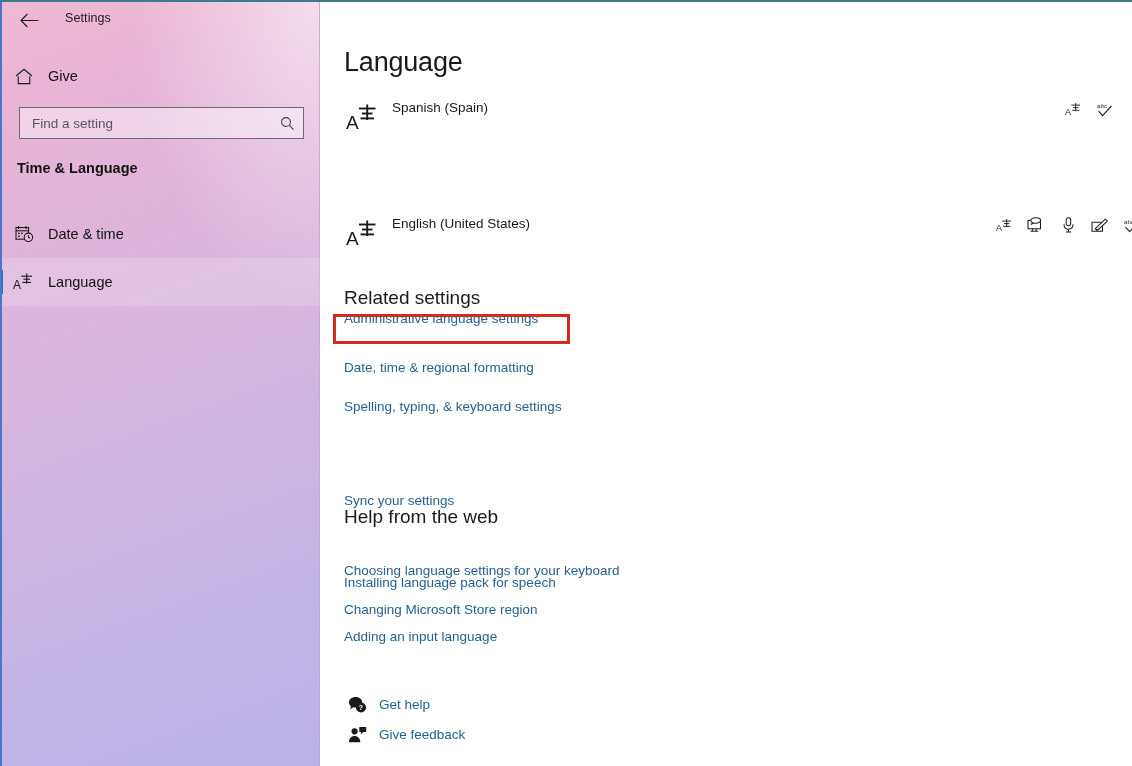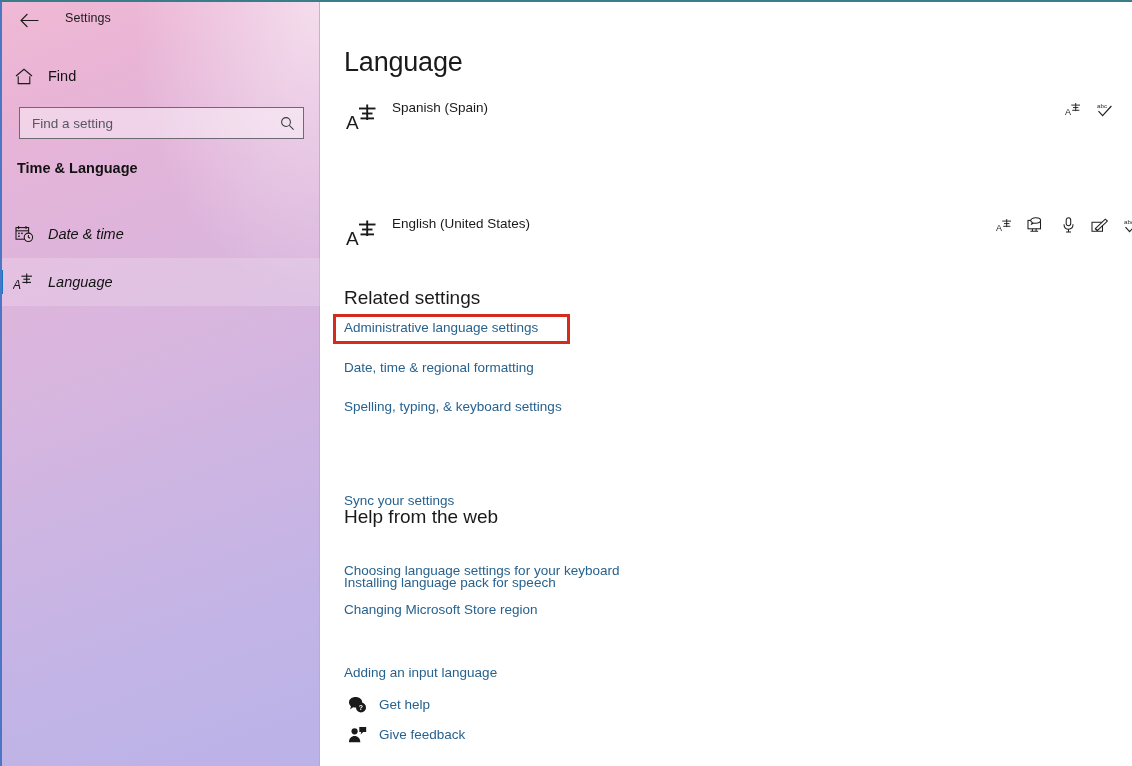--- a/index.html
+++ b/index.html
@@ -120,21 +120,20 @@
     left: 17px; top: 158px;
     font-size: 14.5px;
     font-weight: bold;
     color: #121212;
   }
 
   .nav {
     position: absolute;
     left: 0; top: 208px;
     width: 320px;
-    font-style: italic;
   }
   .nav-item {
     position: relative;
     width: 320px; height: 48px;
     display: flex; align-items: center;
   }
   .nav-item.selected { background: rgba(255,255,255,0.18); }
   .nav-item.selected::before {
     content: "";
     position: absolute;
@@ -281,21 +280,21 @@
       <div class="win-title">Settings</div>
     </div>
 
     <div class="home-row">
       <span class="home-icon">
         <svg width="18" height="17" viewBox="0 0 18 17">
           <path d="M1 8 L9 1.3 L17 8" fill="none" stroke="currentColor" stroke-width="1.1"></path>
           <path d="M3.2 8.3 L3.2 15.6 L14.8 15.6 L14.8 8.3" fill="none" stroke="currentColor" stroke-width="1.1"></path>
         </svg>
       </span>
-      <span class="home-label">Find</span>
+      <span class="home-label">Give</span>
     </div>
 
     <div class="search-wrap">
       <input class="search-input" type="text" placeholder="Find a setting" style="">
       <span class="search-icon-btn">
         <svg width="15" height="15" viewBox="0 0 15 15">
           <circle cx="6" cy="6" r="4.4" fill="none" stroke="currentColor" stroke-width="1.05"></circle>
           <path d="M9.3 9.3 L13.6 13.6" stroke="currentColor" stroke-width="1.05" fill="none"></path>
         </svg>
       </span>
@@ -451,33 +450,33 @@
               <path d="M2.5 10.2 L6.6 14.6 L15.4 5" fill="none" stroke="currentColor" stroke-width="1.15"></path>
             </svg>
           </span>
         </span>
       </div>
 
     </div>
 
     <div class="section-head sec-related">Related settings</div>
 
-    <a class="link" href="#" style="top:318px;">Administrative language settings</a>
+    <a class="link" href="#" style="top:309px;">Administrative language settings</a>
     <a class="link" href="#" style="top:358px;">Date, time &amp; regional formatting</a>
     <a class="link" href="#" style="top:397px;">Spelling, typing, &amp; keyboard settings</a>
     <a class="link" href="#" style="top:444px;margin-top:47px;">Sync your settings</a>
 
     <div class="highlight-box"></div>
 
     <div class="section-head sec-help">Help from the web</div>
 
     <a class="link" href="#" style="top:561px;">Choosing language settings for your keyboard</a>
     <a class="link" href="#" style="top:573px;">Installing language pack for speech</a>
     <a class="link" href="#" style="top:600px;">Changing Microsoft Store region</a>
-    <a class="link" href="#" style="top:627px;margin-top:36px;">Adding an input language</a>
+    <a class="link" href="#" style="top:627px;">Adding an input language</a>
 
     <a class="footer-link" href="#" style="top:690px;">
       <span class="footer-icon">
         <svg width="19" height="17" viewBox="0 0 19 17">
           <path d="M1 6.3 C1 3.1 4 1 7.6 1 C11.2 1 14.2 3.1 14.2 6.3 C14.2 9.5 11.2 11.6 7.6 11.6 C6.8 11.6 6 11.5 5.3 11.3 L2 13.3 L3 10.4 C1.8 9.4 1 8 1 6.3 Z" fill="currentColor"></path>
           <circle cx="13" cy="11.5" r="5" fill="currentColor"></circle>
           <text x="13" y="14.4" text-anchor="middle" font-family="'Liberation Sans', sans-serif" font-size="7" font-weight="bold" fill="#ffffff">?</text>
         </svg>
       </span>
       <span class="footer-label">Get help</span>

